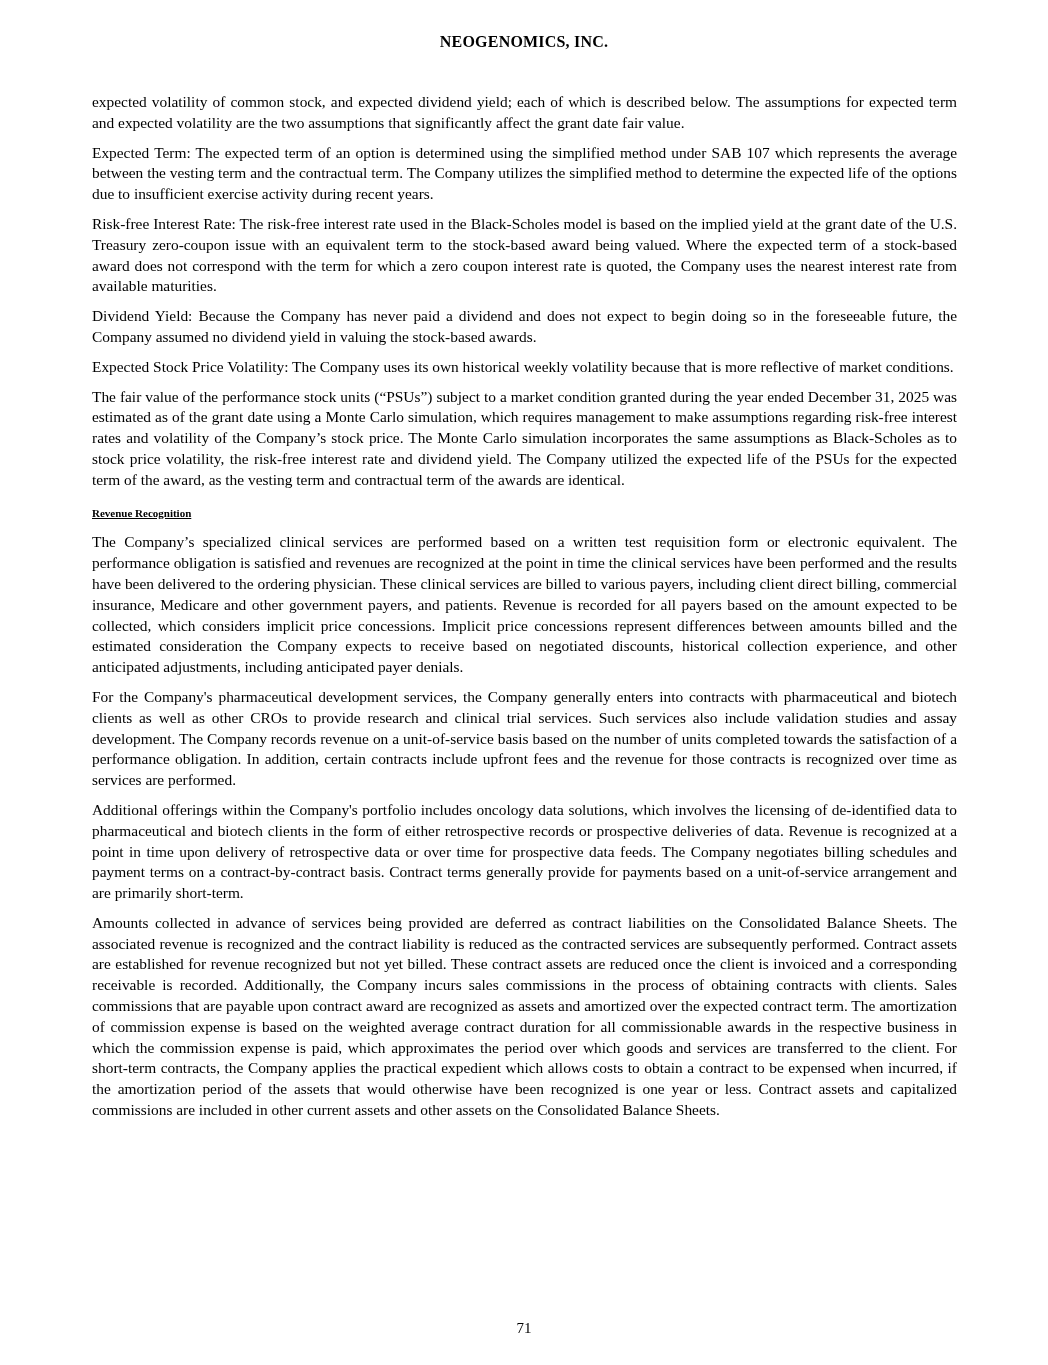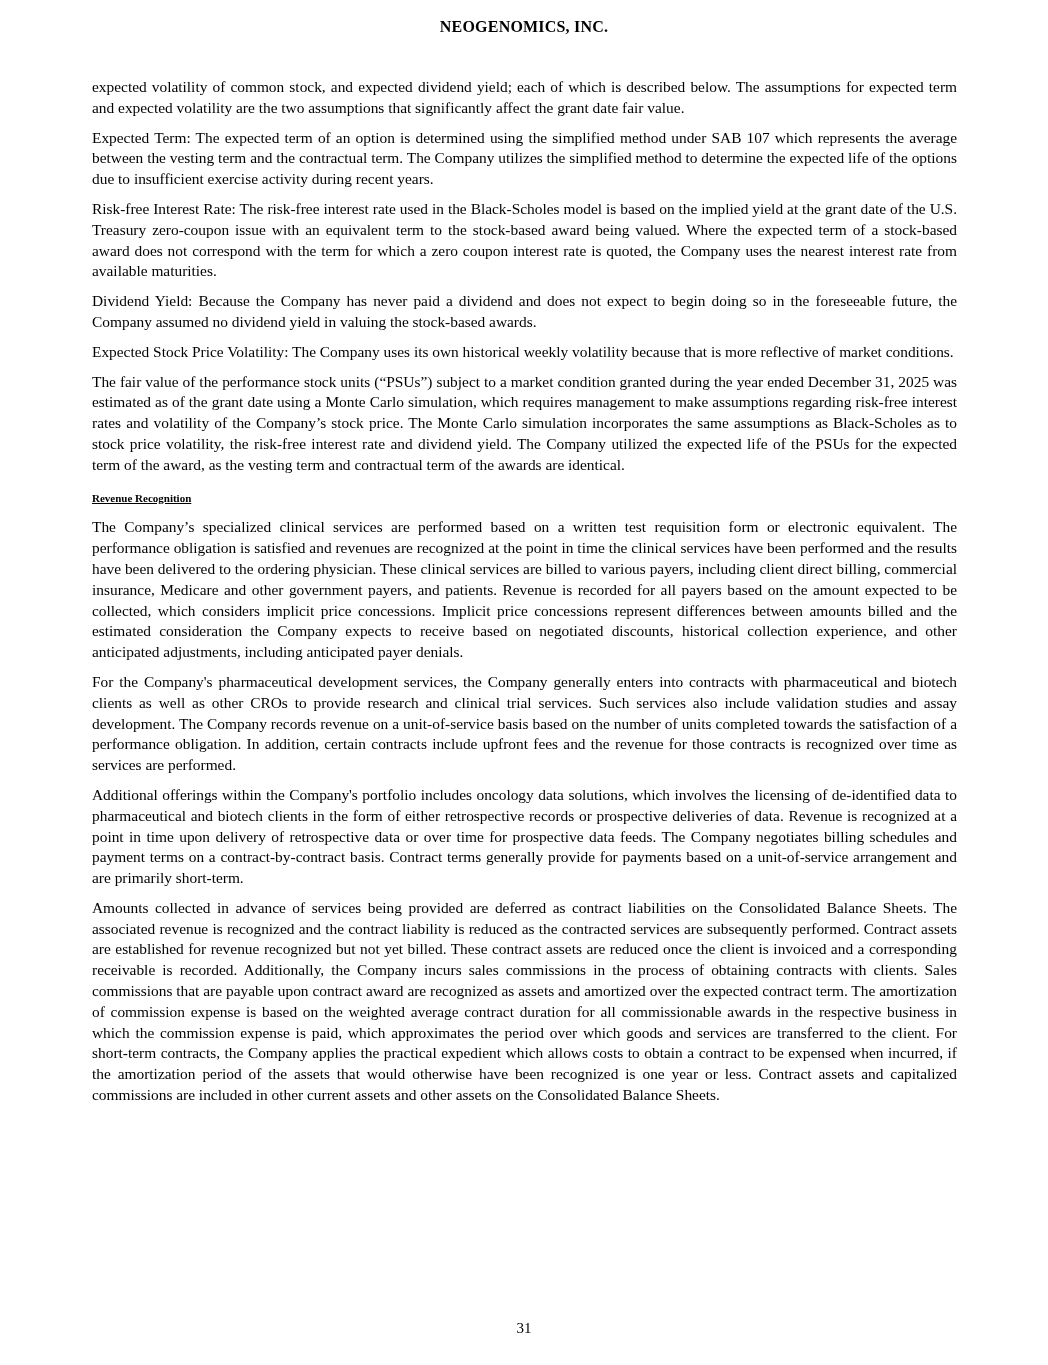--- a/index.html
+++ b/index.html
@@ -7,21 +7,21 @@
   .page {
     position: relative;
     width: 1048px;
     height: 1365px;
     background: #ffffff;
     color: #000000;
     font-family: "Liberation Serif", "DejaVu Serif", serif;
     overflow: hidden;
   }
   .doc-header {
-    padding-top: 18px;
+    padding-top: 33px;
     text-align: center;
   }
   .doc-title {
     font-weight: bold;
     font-size: 16px;
     letter-spacing: 0.2px;
     display: inline-block;
   }
   .content {
     margin: 41px 91px 0 92px; 
@@ -68,16 +68,16 @@
 
     <div class="section-heading">Revenue Recognition</div>
 
     <p>The Company’s specialized clinical services are performed based on a written test requisition form or electronic equivalent. The performance obligation is satisfied and revenues are recognized at the point in time the clinical services have been performed and the results have been delivered to the ordering physician. These clinical services are billed to various payers, including client direct billing, commercial insurance, Medicare and other government payers, and patients. Revenue is recorded for all payers based on the amount expected to be collected, which considers implicit price concessions. Implicit price concessions represent differences between amounts billed and the estimated consideration the Company expects to receive based on negotiated discounts, historical collection experience, and other anticipated adjustments, including anticipated payer denials.</p>
     <p>For the Company's pharmaceutical development services, the Company generally enters into contracts with pharmaceutical and biotech clients as well as other CROs to provide research and clinical trial services. Such services also include validation studies and assay development. The Company records revenue on a unit-of-service basis based on the number of units completed towards the satisfaction of a performance obligation. In addition, certain contracts include upfront fees and the revenue for those contracts is recognized over time as services are performed.</p>
     <p>Additional offerings within the Company's portfolio includes oncology data solutions, which involves the licensing of de-identified data to pharmaceutical and biotech clients in the form of either retrospective records or prospective deliveries of data. Revenue is recognized at a point in time upon delivery of retrospective data or over time for prospective data feeds. The Company negotiates billing schedules and payment terms on a contract-by-contract basis. Contract terms generally provide for payments based on a unit-of-service arrangement and are primarily short-term.</p>
     <p>Amounts collected in advance of services being provided are deferred as contract liabilities on the Consolidated Balance Sheets. The associated revenue is recognized and the contract liability is reduced as the contracted services are subsequently performed. Contract assets are established for revenue recognized but not yet billed. These contract assets are reduced once the client is invoiced and a corresponding receivable is recorded. Additionally, the Company incurs sales commissions in the process of obtaining contracts with clients. Sales commissions that are payable upon contract award are recognized as assets and amortized over the expected contract term. The amortization of commission expense is based on the weighted average contract duration for all commissionable awards in the respective business in which the commission expense is paid, which approximates the period over which goods and services are transferred to the client. For short-term contracts, the Company applies the practical expedient which allows costs to obtain a contract to be expensed when incurred, if the amortization period of the assets that would otherwise have been recognized is one year or less. Contract assets and capitalized commissions are included in other current assets and other assets on the Consolidated Balance Sheets.</p>
   </div>
 
   <div class="page-footer">
-    <span>31</span>
+    <span>71</span>
   </div>
 
 </div>
 
 </body></html>

